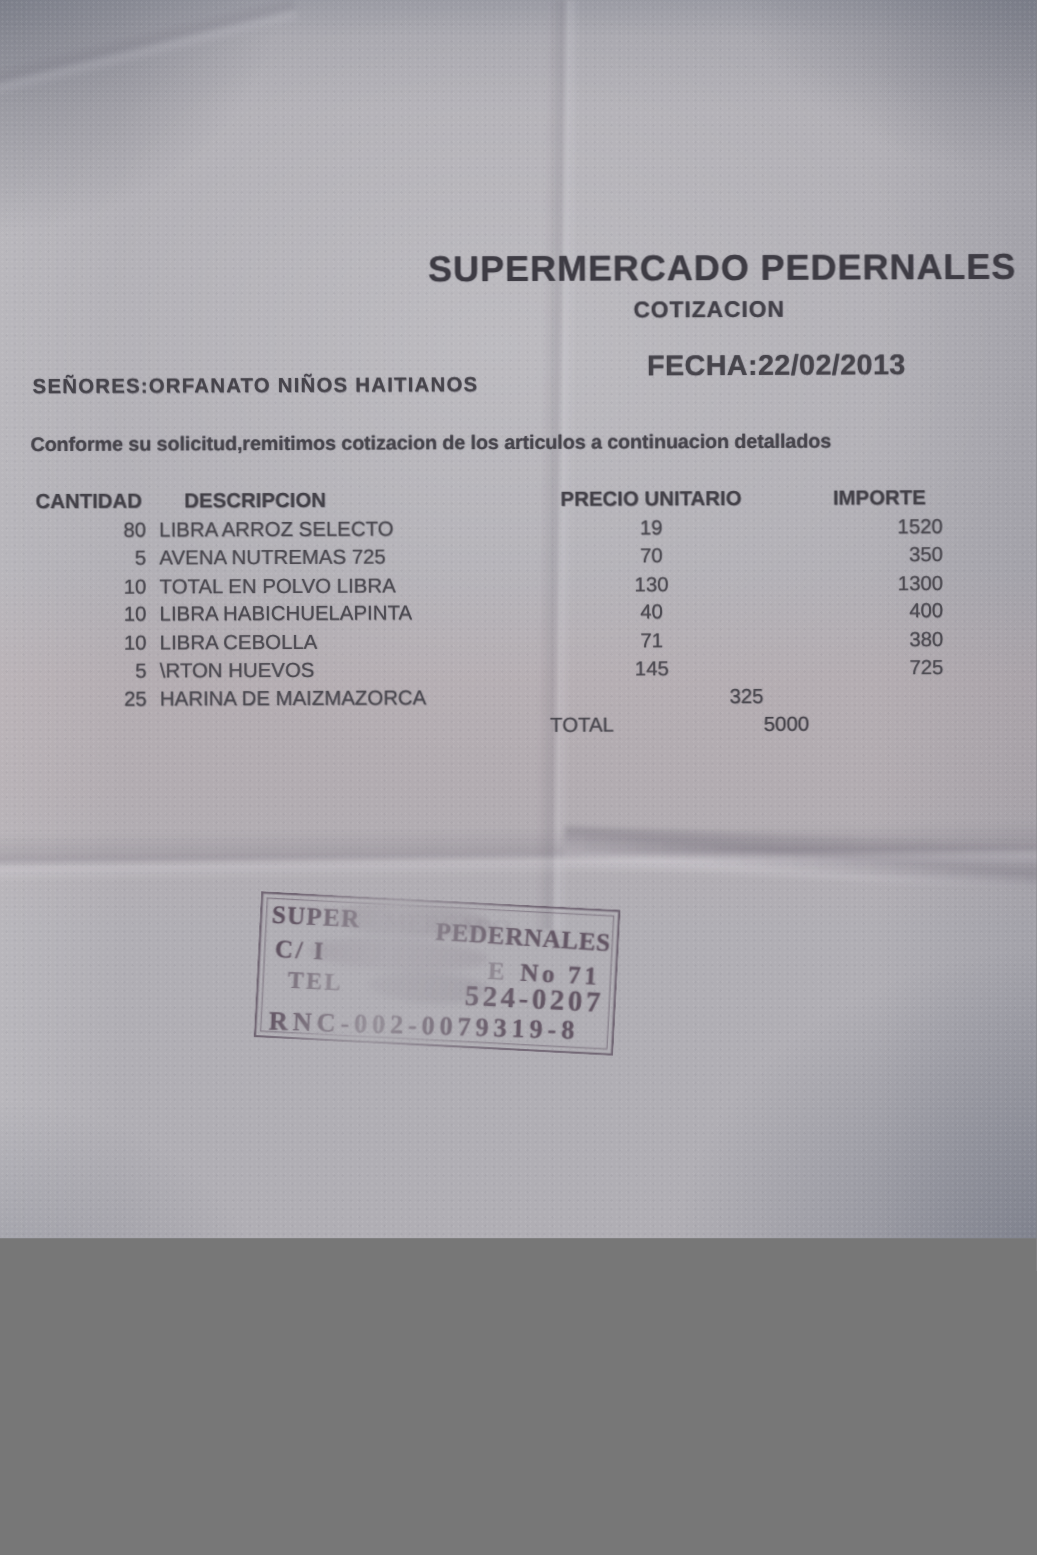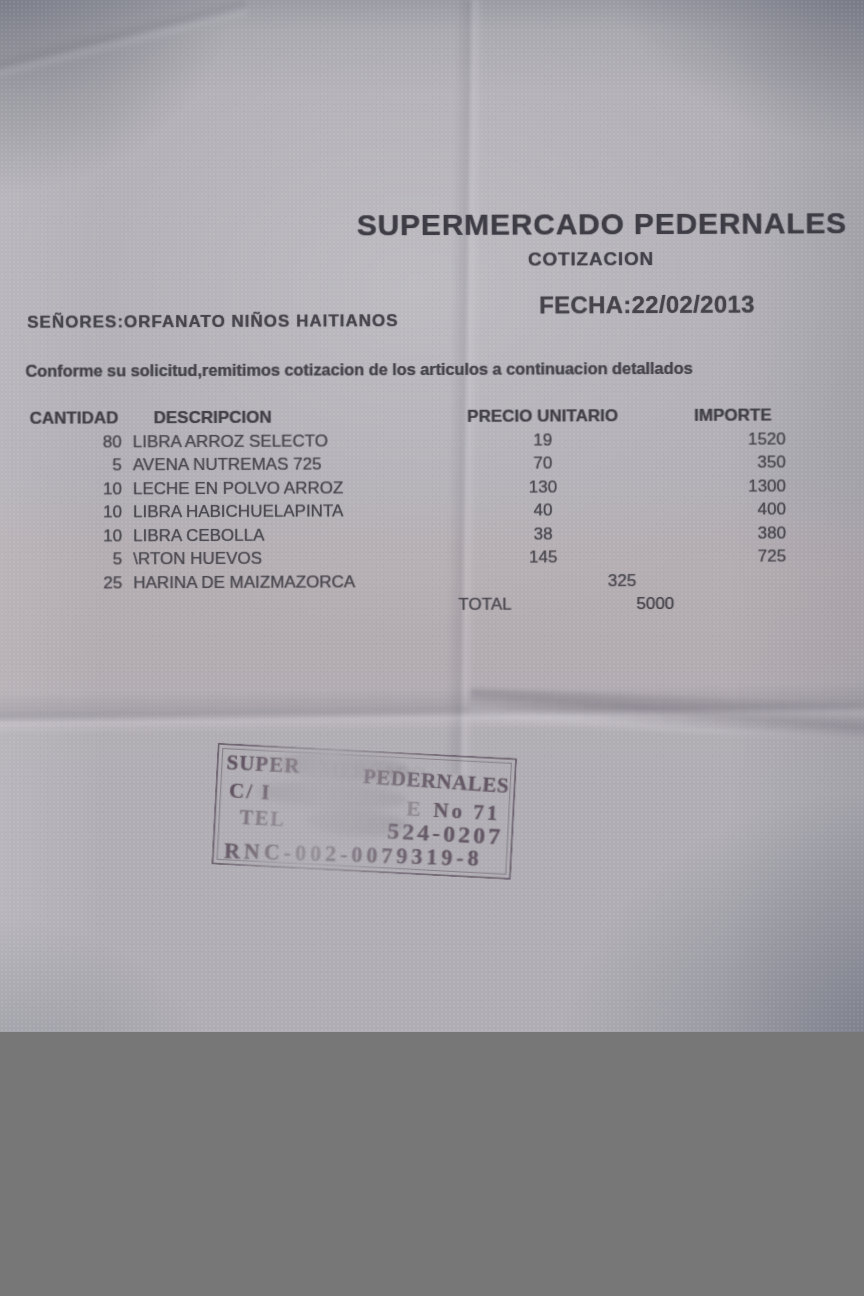--- a/index.html
+++ b/index.html
@@ -122,32 +122,32 @@
       <div class="c-desc">LIBRA ARROZ SELECTO</div>
       <div class="c-price">19</div>
       <div class="c-amt">1520</div>
 
       <div class="c-qty">5</div>
       <div class="c-desc">AVENA NUTREMAS 725</div>
       <div class="c-price">70</div>
       <div class="c-amt">350</div>
 
       <div class="c-qty">10</div>
-      <div class="c-desc">LECHE EN POLVO ARROZ</div>
+      <div class="c-desc">TOTAL EN POLVO LIBRA</div>
       <div class="c-price">130</div>
       <div class="c-amt">1300</div>
 
       <div class="c-qty">10</div>
       <div class="c-desc">LIBRA HABICHUELAPINTA</div>
       <div class="c-price">40</div>
       <div class="c-amt">400</div>
 
       <div class="c-qty">10</div>
       <div class="c-desc">LIBRA CEBOLLA</div>
-      <div class="c-price">38</div>
+      <div class="c-price">71</div>
       <div class="c-amt">380</div>
 
       <div class="c-qty">5</div>
       <div class="c-desc">\RTON HUEVOS</div>
       <div class="c-price">145</div>
       <div class="c-amt">725</div>
 
       <div class="c-qty">25</div>
       <div class="c-desc">HARINA DE MAIZMAZORCA</div>
       <div class="c-amt">325</div>

